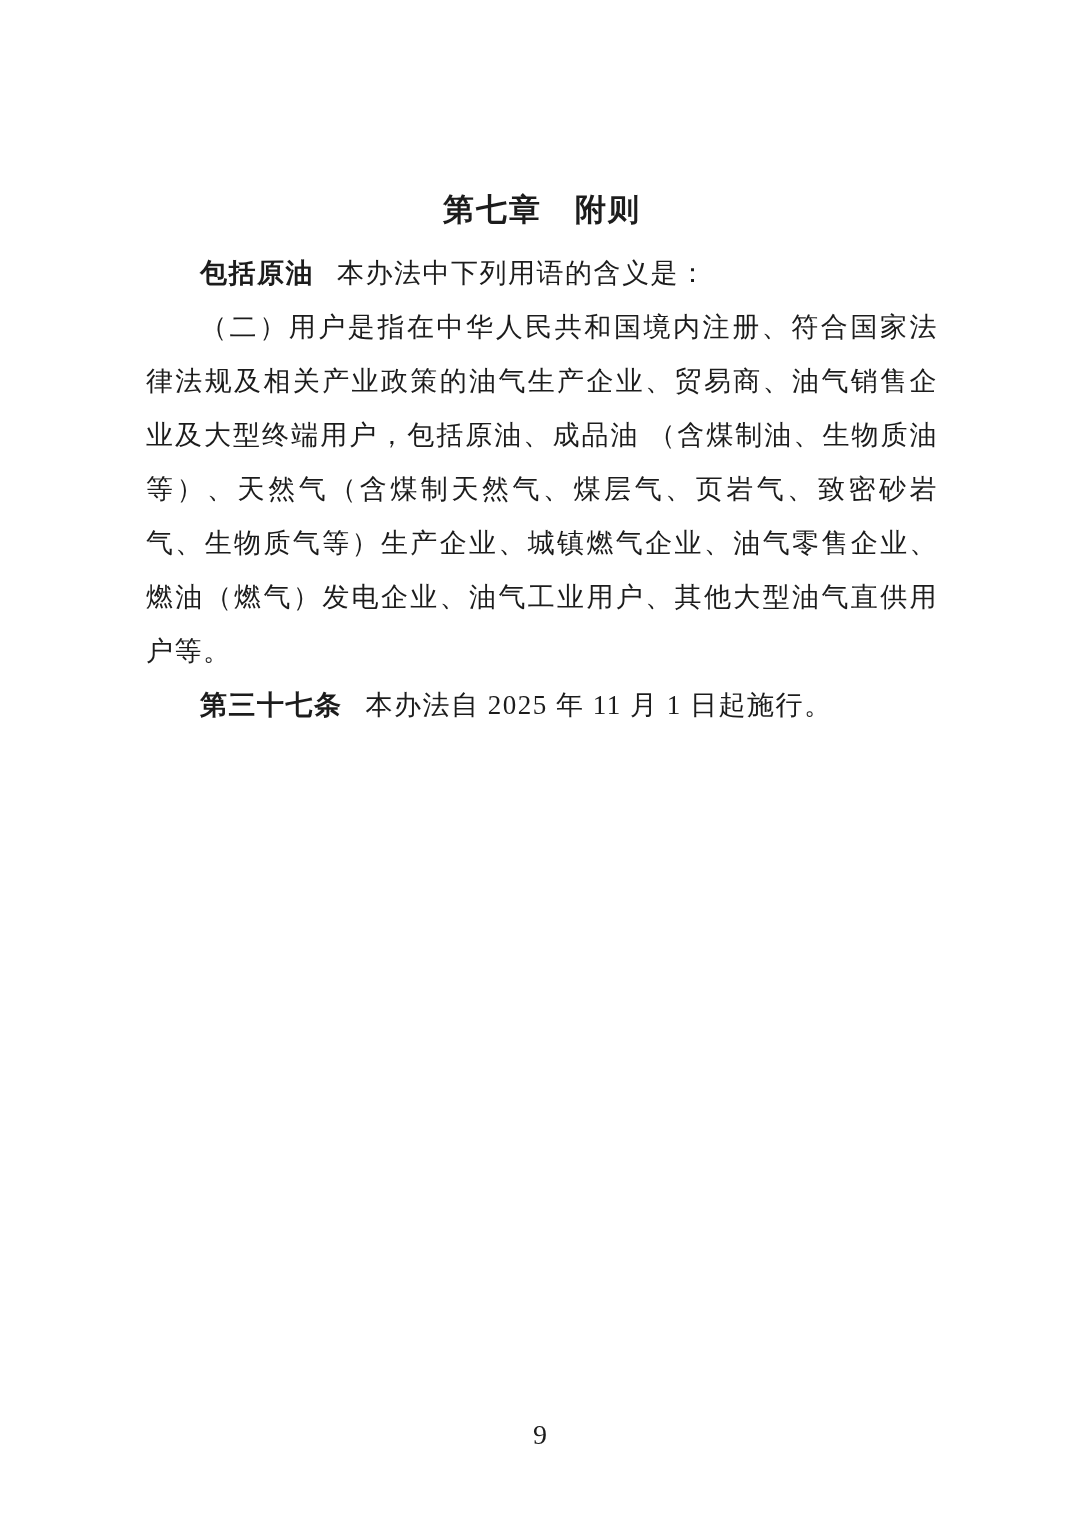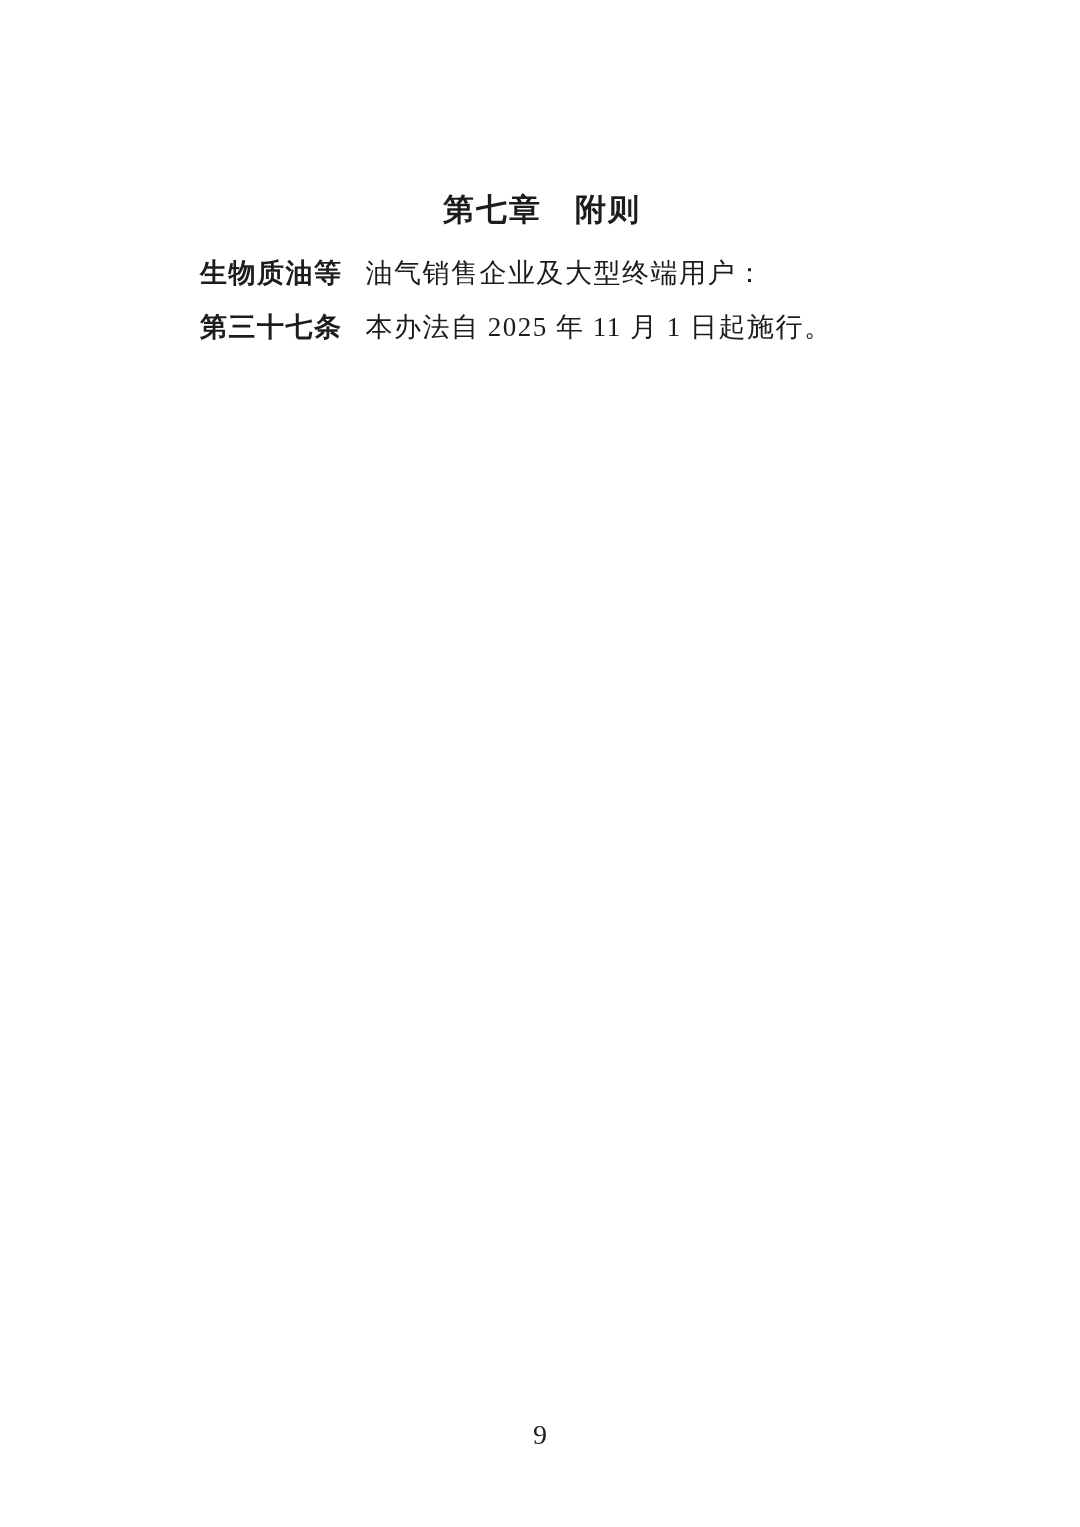--- a/index.html
+++ b/index.html
@@ -63,23 +63,24 @@
   }
 </style>
 </head>
 <body>
 
 <div class="page">
   <div class="content">
 
     <h1 class="chapter-title">第七章　附则</h1>
 
-    <p class="para"><span class="lead">生物质油等</span><span>油气销售企业及大型终端用户：</span></p>
+    <p class="para"><span class="lead">包括原油</span><span>本办法中下列用语的含义是：</span></p>
 
 
+    <p class="para"><span>（二）用户是指在中华人民共和国境内注册、符合国家法律法规及相关产业政策的油气生产企业、贸易商、油气销售企业及大型终端用户，包括原油、成品油 （含煤制油、生物质油等）、天然气（含煤制天然气、煤层气、页岩气、致密砂岩气、生物质气等）生产企业、城镇燃气企业、油气零售企业、燃油（燃气）发电企业、油气工业用户、其他大型油气直供用户等。</span></p>
 
 
     <p class="para"><span class="lead">第三十七条</span><span>本办法自 2025 年 11 月 1 日起施行。</span></p>
 
   </div>
 
   <div class="page-number">9</div>
 </div>
 
 </body></html>

